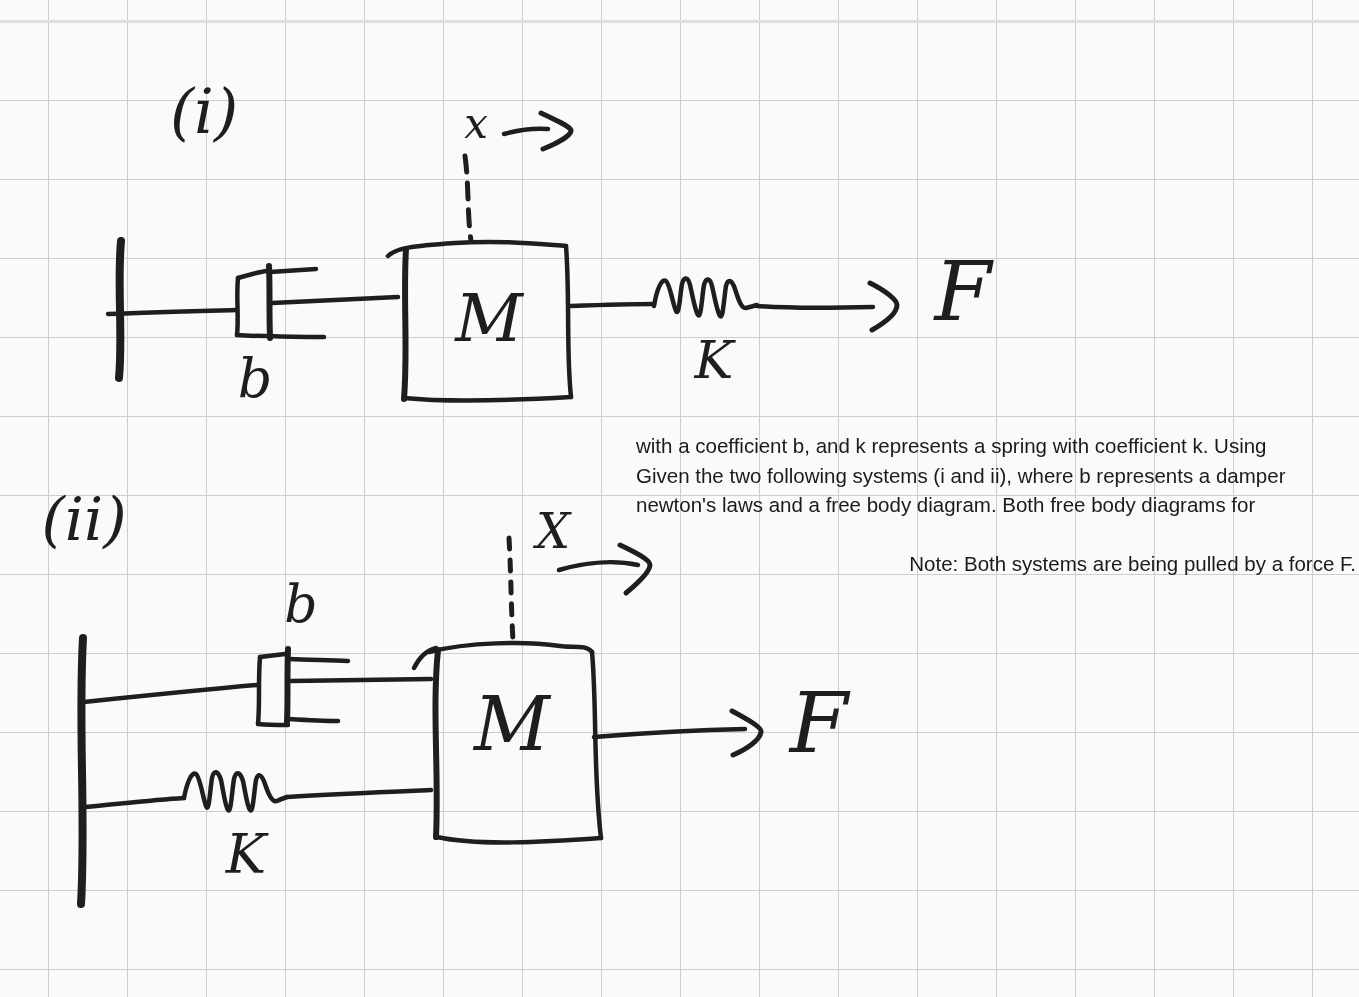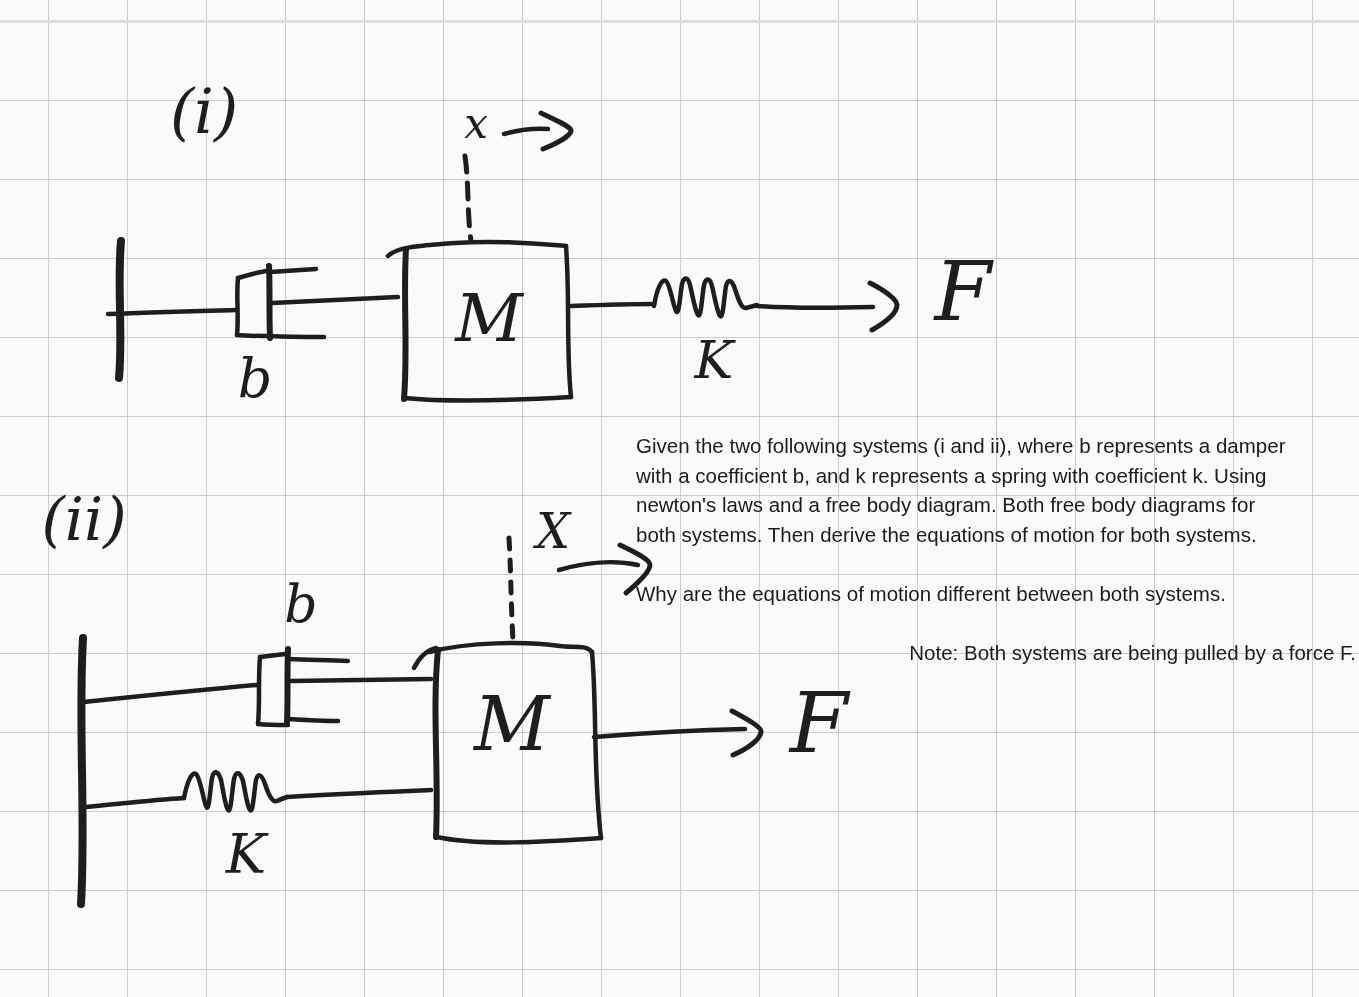--- a/index.html
+++ b/index.html
@@ -138,21 +138,19 @@
       </g>
       <text class="hand" x="512" y="750" font-size="74">M</text>
 
       <path d="M 594,737 C 644,733 698,730 745,729"></path>
       <path class="head" d="M 732,711 C 749,720 762,728 761,732 C 760,740 747,749 733,755"></path>
       <text class="hand" x="819" y="752" font-size="84">F</text>
     </g>
   </svg>
 
   <div class="problem">
+    <p class="pline">with a coefficient b, and k represents a spring with coefficient k. Using</p>
     <p class="pline">Given the two following systems (i and ii), where b represents a damper</p>
-    <p class="pline">with a coefficient b, and k represents a spring with coefficient k. Using</p>
     <p class="pline">newton's laws and a free body diagram. Both free body diagrams for</p>
-    <p class="pline">both systems. Then derive the equations of motion for both systems.</p>
-    <p class="pq">Why are the equations of motion different between both systems.</p>
     <p class="pn">Note: Both systems are being pulled by a force F.</p>
   </div>
 
 </div>
 
 </body></html>

